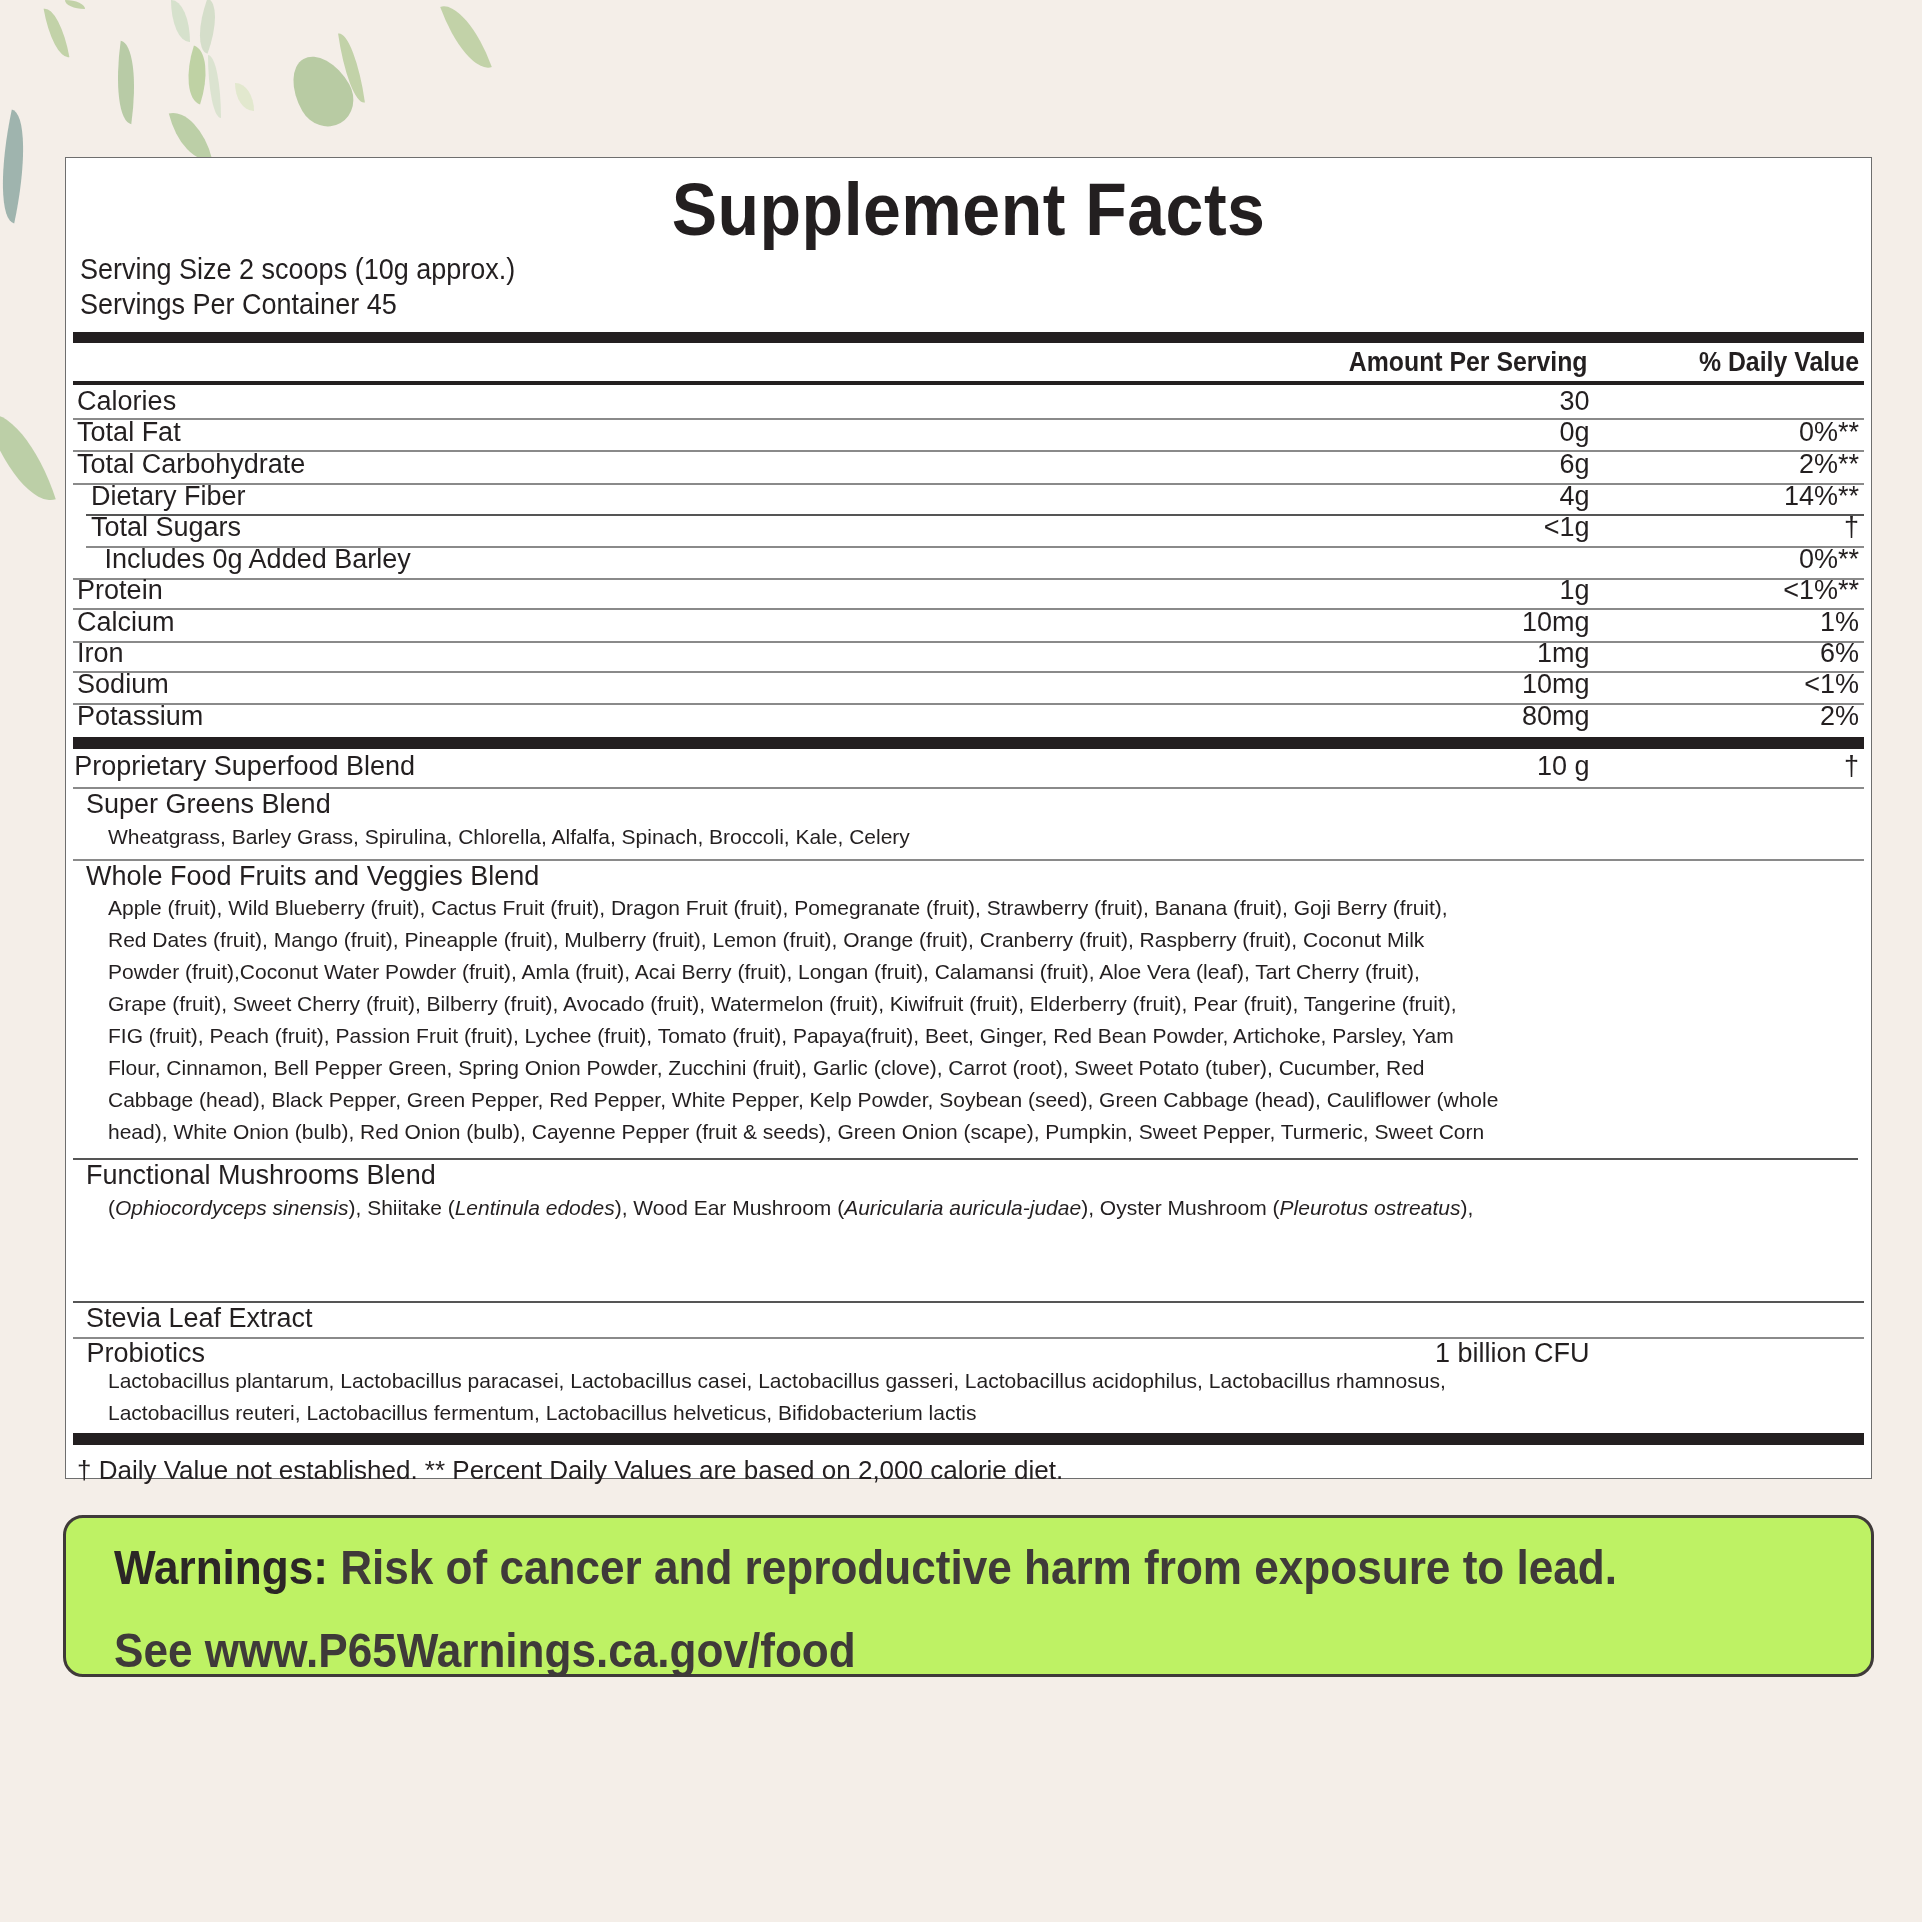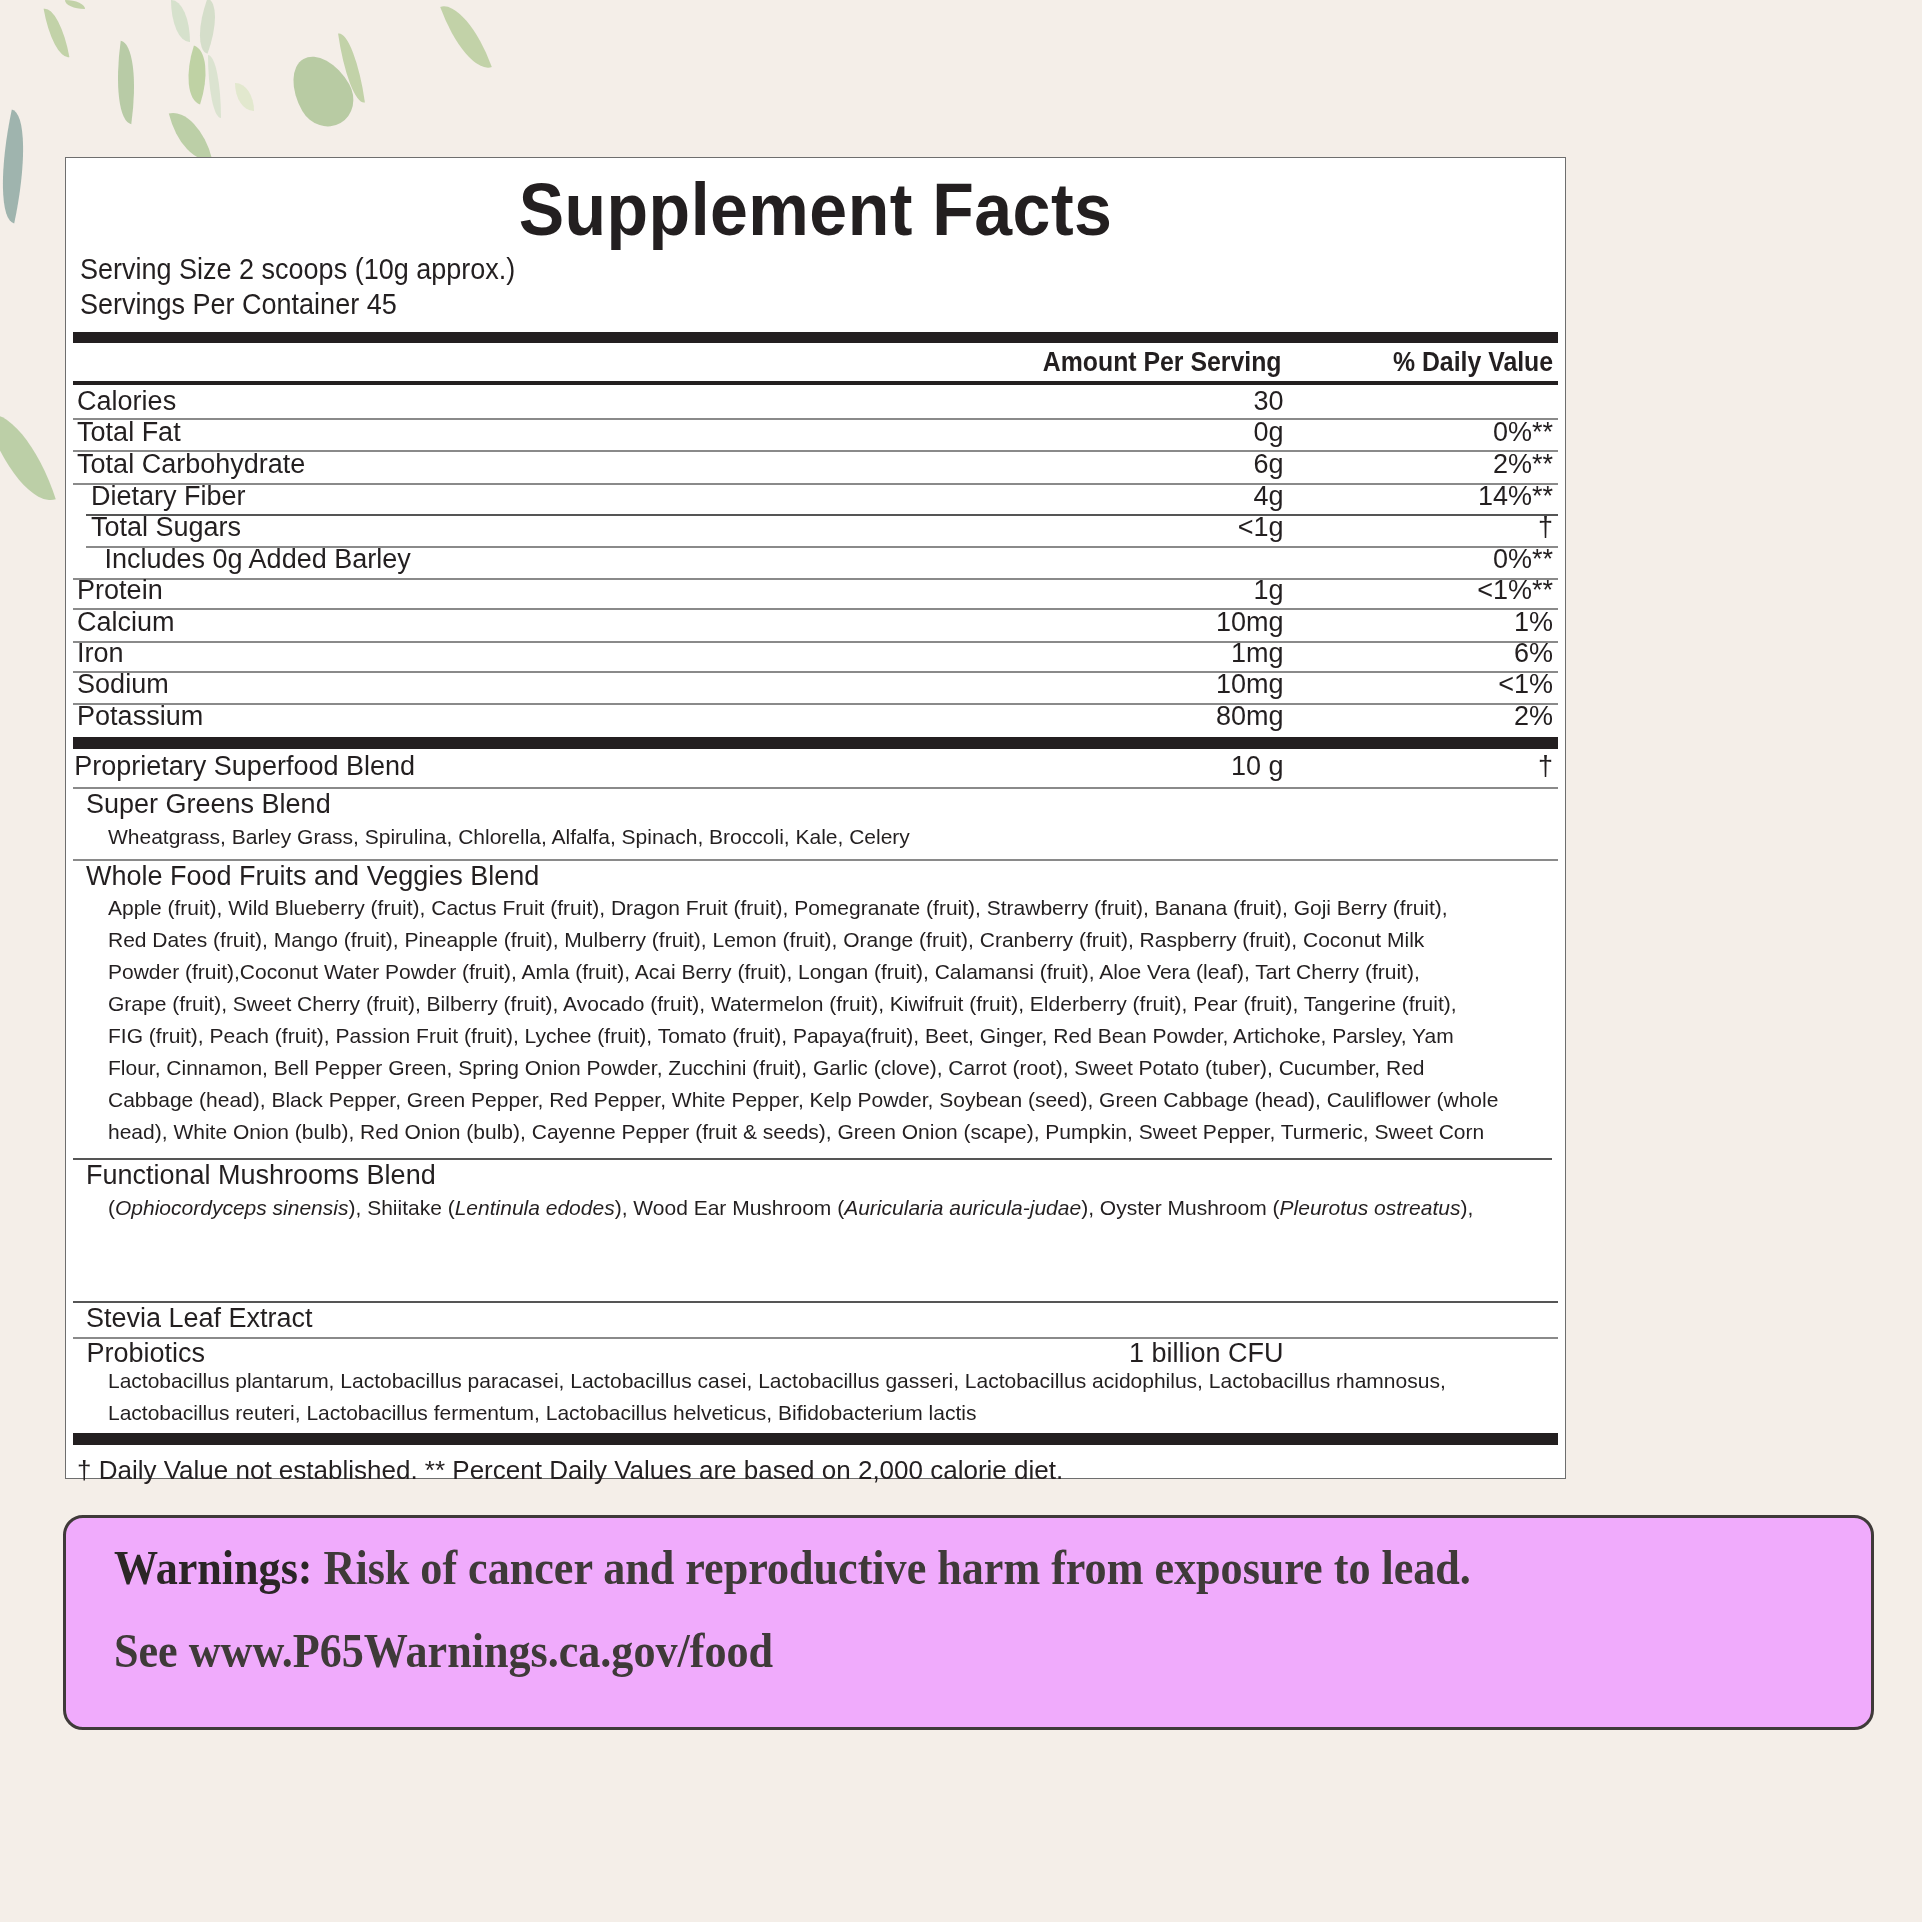--- a/index.html
+++ b/index.html
@@ -4,44 +4,44 @@
 <style>
   html, body { margin:0; padding:0; }
   body {
     width:1922px; height:1922px; position:relative; overflow:hidden;
     background:#f4eee8;
     font-family:"Liberation Sans", sans-serif;
     color:#231f20;
   }
   .leaf { position:absolute; border-radius:0 100% 0 100%; opacity:0.85; }
   .panel {
-    position:absolute; left:65px; top:157px; width:1501px; height:1322px;
+    position:absolute; left:65px; top:157px; width:1807px; height:1322px;
     background:#ffffff; border:1.8px solid #6e6e6e; box-sizing:border-box;
   }
   .title {
     position:absolute; left:0; right:0; top:5.5px; text-align:center;
     font-size:74px; font-weight:bold; letter-spacing:0.5px; line-height:92px;
     transform:scaleX(0.92);
   }
   .serving { position:absolute; left:14px; font-size:30px; line-height:37px; transform-origin:left; transform:scaleX(0.9); white-space:nowrap; }
   .bar { position:absolute; left:6.5px; right:7.4px; background:#231f20; }
   .rule { position:absolute; right:7.4px; height:1.8px; background:#8a8a8a; }
   .hdr { position:absolute; font-size:27px; font-weight:bold; line-height:31px; white-space:nowrap; transform-origin:right; transform:scaleX(0.92); }
   .row { position:absolute; left:6.5px; right:7.4px; height:31px; font-size:27px; line-height:31px; }
   .row .name { position:absolute; white-space:nowrap; }
   .row .amt { position:absolute; right:274px; text-align:right; white-space:nowrap; }
   .row .dv { position:absolute; right:4.6px; text-align:right; white-space:nowrap; }
   .blend-title { position:absolute; left:20px; font-size:27px; line-height:31px; white-space:nowrap; }
   .blend-list { position:absolute; left:42px; right:7.4px; font-size:21px; line-height:32px; }
   .blend-list i { font-style:italic; }
   .footnote { position:absolute; left:11px; top:1297px; font-size:26px; line-height:31px; white-space:nowrap; }
   .warn {
-    position:absolute; left:63px; top:1515px; width:1811px; height:215px;
+    position:absolute; left:63px; top:1515px; width:1811px; height:162px;
     border:3.7px solid #3f3a39; border-radius:20px; box-sizing:border-box;
-    background:#f0abfc; color:#3f3a39;font-family:Liberation Serif, serif;
+    background:#bef264; color:#3f3a39;
   }
   .warn-line { position:absolute; left:48px; font-size:49px; font-weight:bold; line-height:55px; white-space:nowrap; transform-origin:left; transform:scaleX(0.9); }
   .warn-line .lbl { color:#2b2626; }
   .warn-line .txt { font-weight:bold; }
 </style>
 </head>
 <body>
 
 <div>
   <div class="leaf" style="left:48px;top:7.4px;width:16.6px;height:52px;background:#b9cc9c;transform:rotate(-10deg);"></div>

